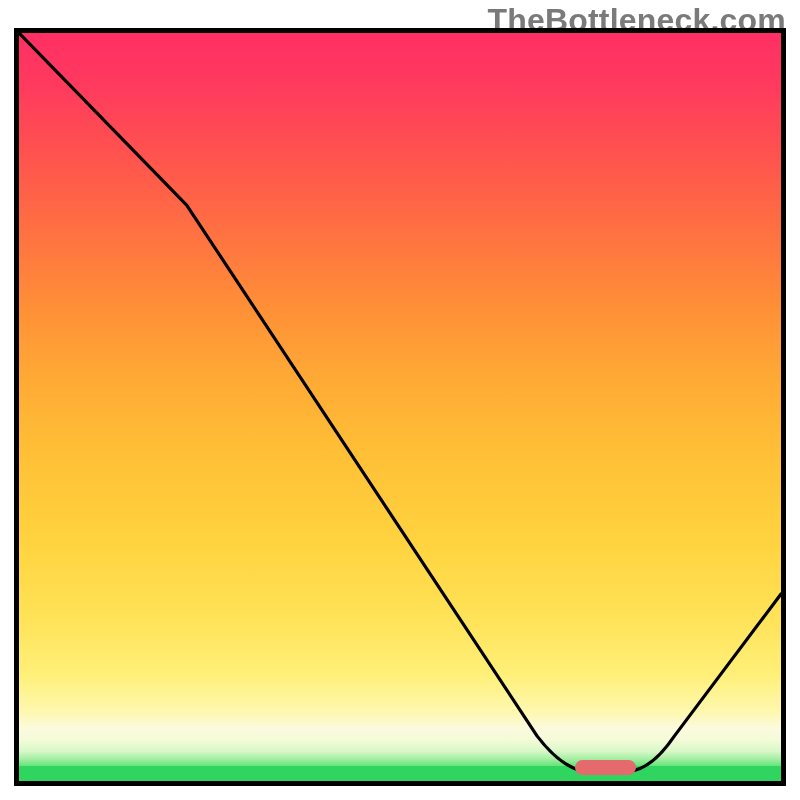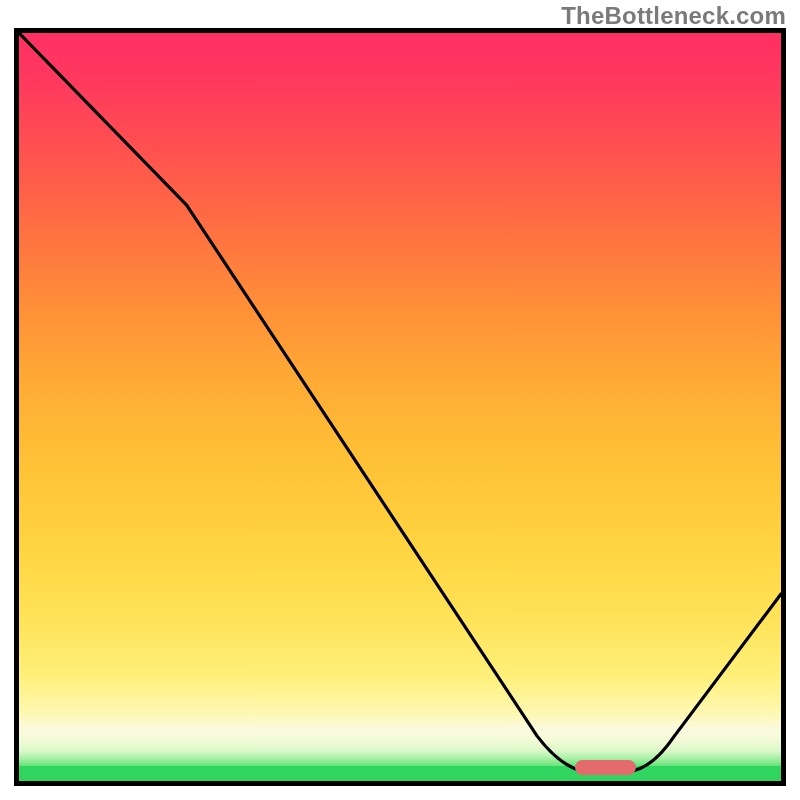--- a/index.html
+++ b/index.html
@@ -3,21 +3,21 @@
 <meta charset="utf-8">
 <style>
   * { margin: 0; padding: 0; box-sizing: border-box; }
   html, body { width: 800px; height: 800px; overflow: hidden; background: #fff; }
   .container { position: relative; width: 800px; height: 800px; }
   .watermark {
     position: absolute;
     top: 2px;
     right: 14px;
     font-family: Arial, Helvetica, sans-serif;
-    font-size: 24px;
+    font-size: 32px;
     font-weight: bold;
     color: #7a7a7a;
     letter-spacing: 0.2px;
   }
   .plot {
     position: absolute;
     left: 14px;
     top: 28px;
     width: 772px;
     height: 758px;

